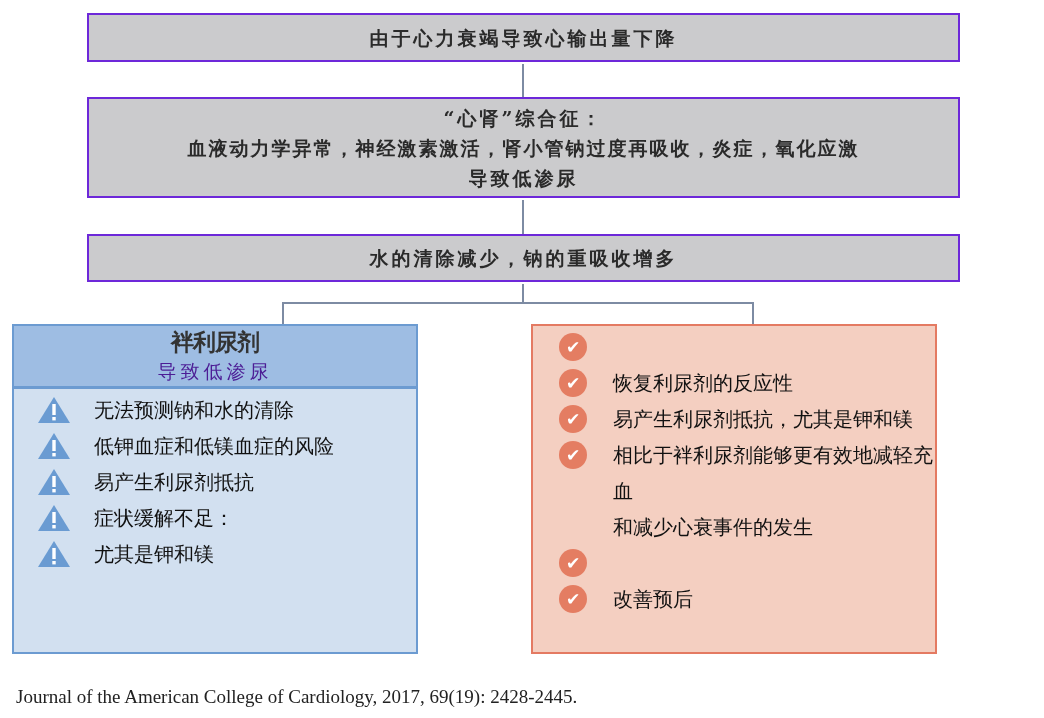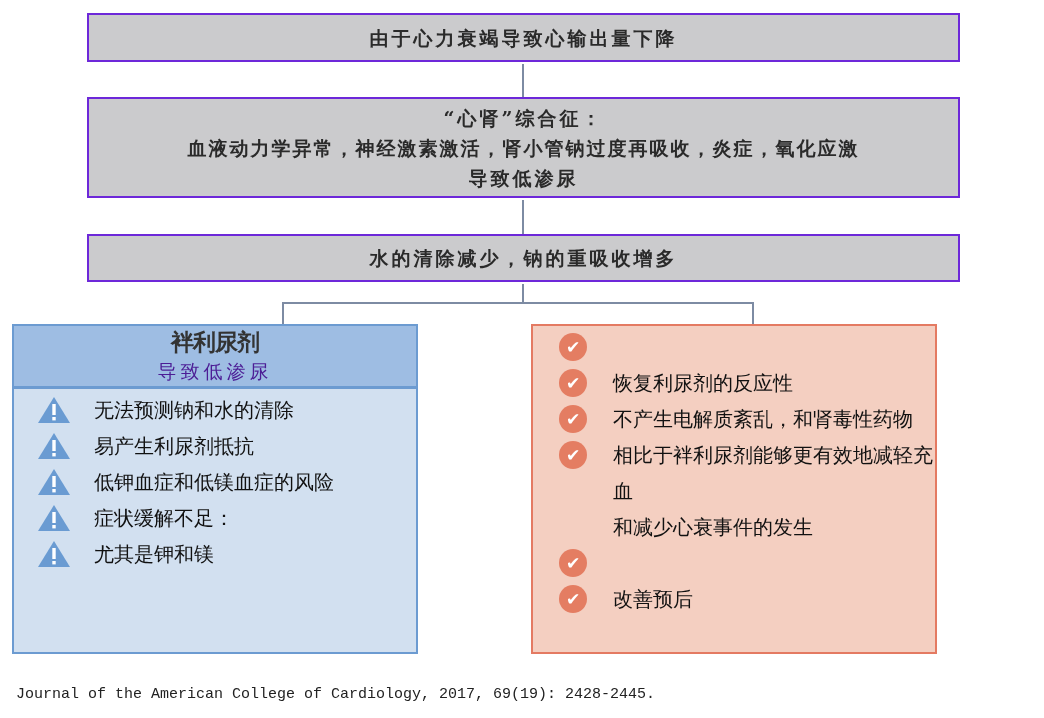--- a/index.html
+++ b/index.html
@@ -53,21 +53,21 @@
 
   .warn-icon { width: 34px; height: 28px; }
   .check-icon {
     width: 28px; height: 28px; border-radius: 50%;
     background: #e47d62; display: flex; align-items: center; justify-content: center;
     color: #fff; font-size: 17px; font-weight: bold; line-height: 1;
   }
 
   #citation {
     position: absolute; left: 16px; top: 686px;
-    font-family: Liberation Mono, monospace; font-size: 15px; color: #222;
+    font-family: Liberation Serif, serif; font-size: 19px; color: #222;
   }
 </style>
 </head>
 <body>
 
 <div id="box1" class="gray-box">
   <span>由于心力衰竭导致心输出量下降</span>
 </div>
 
 <div class="vline" style="left:522px; top:64px; height:33px;"></div>
@@ -111,33 +111,33 @@
     </li>
     <li class="item">
       <span class="icon-cell">
           <svg class="warn-icon" viewBox="0 0 34 28">
             <polygon points="17,1 33,27 1,27" fill="#6a9bd2"></polygon>
             <rect x="15.3" y="8" width="3.4" height="11" fill="#fff"></rect>
             <rect x="15.3" y="21" width="3.4" height="3.4" fill="#fff"></rect>
           </svg>
         </span>
       <span class="item-text">
+          <span class="line">低钾血症和低镁血症的风险</span>
+        </span>
+    </li>
+    <li class="item">
+      <span class="icon-cell">
+          <svg class="warn-icon" viewBox="0 0 34 28">
+            <polygon points="17,1 33,27 1,27" fill="#6a9bd2"></polygon>
+            <rect x="15.3" y="8" width="3.4" height="11" fill="#fff"></rect>
+            <rect x="15.3" y="21" width="3.4" height="3.4" fill="#fff"></rect>
+          </svg>
+        </span>
+      <span class="item-text">
           <span class="line">易产生利尿剂抵抗</span>
-        </span>
-    </li>
-    <li class="item">
-      <span class="icon-cell">
-          <svg class="warn-icon" viewBox="0 0 34 28">
-            <polygon points="17,1 33,27 1,27" fill="#6a9bd2"></polygon>
-            <rect x="15.3" y="8" width="3.4" height="11" fill="#fff"></rect>
-            <rect x="15.3" y="21" width="3.4" height="3.4" fill="#fff"></rect>
-          </svg>
-        </span>
-      <span class="item-text">
-          <span class="line">低钾血症和低镁血症的风险</span>
         </span>
     </li>
     <li class="item">
       <span class="icon-cell">
           <svg class="warn-icon" viewBox="0 0 34 28">
             <polygon points="17,1 33,27 1,27" fill="#6a9bd2"></polygon>
             <rect x="15.3" y="8" width="3.4" height="11" fill="#fff"></rect>
             <rect x="15.3" y="21" width="3.4" height="3.4" fill="#fff"></rect>
           </svg>
         </span>
@@ -173,21 +173,21 @@
         </span>
       <span class="item-text">
           <span class="line">恢复利尿剂的反应性</span>
         </span>
     </li>
     <li class="item">
       <span class="icon-cell">
           <span class="check-icon">✔</span>
         </span>
       <span class="item-text">
-          <span class="line">不产生电解质紊乱，和肾毒性药物</span>
+          <span class="line">易产生利尿剂抵抗，尤其是钾和镁</span>
         </span>
     </li>
     <li class="item">
       <span class="icon-cell">
           <span class="check-icon">✔</span>
         </span>
       <span class="item-text">
         <span class="line">相比于袢利尿剂能够更有效地减轻充血</span>
         <span class="line">和减少心衰事件的发生</span>
       </span>

